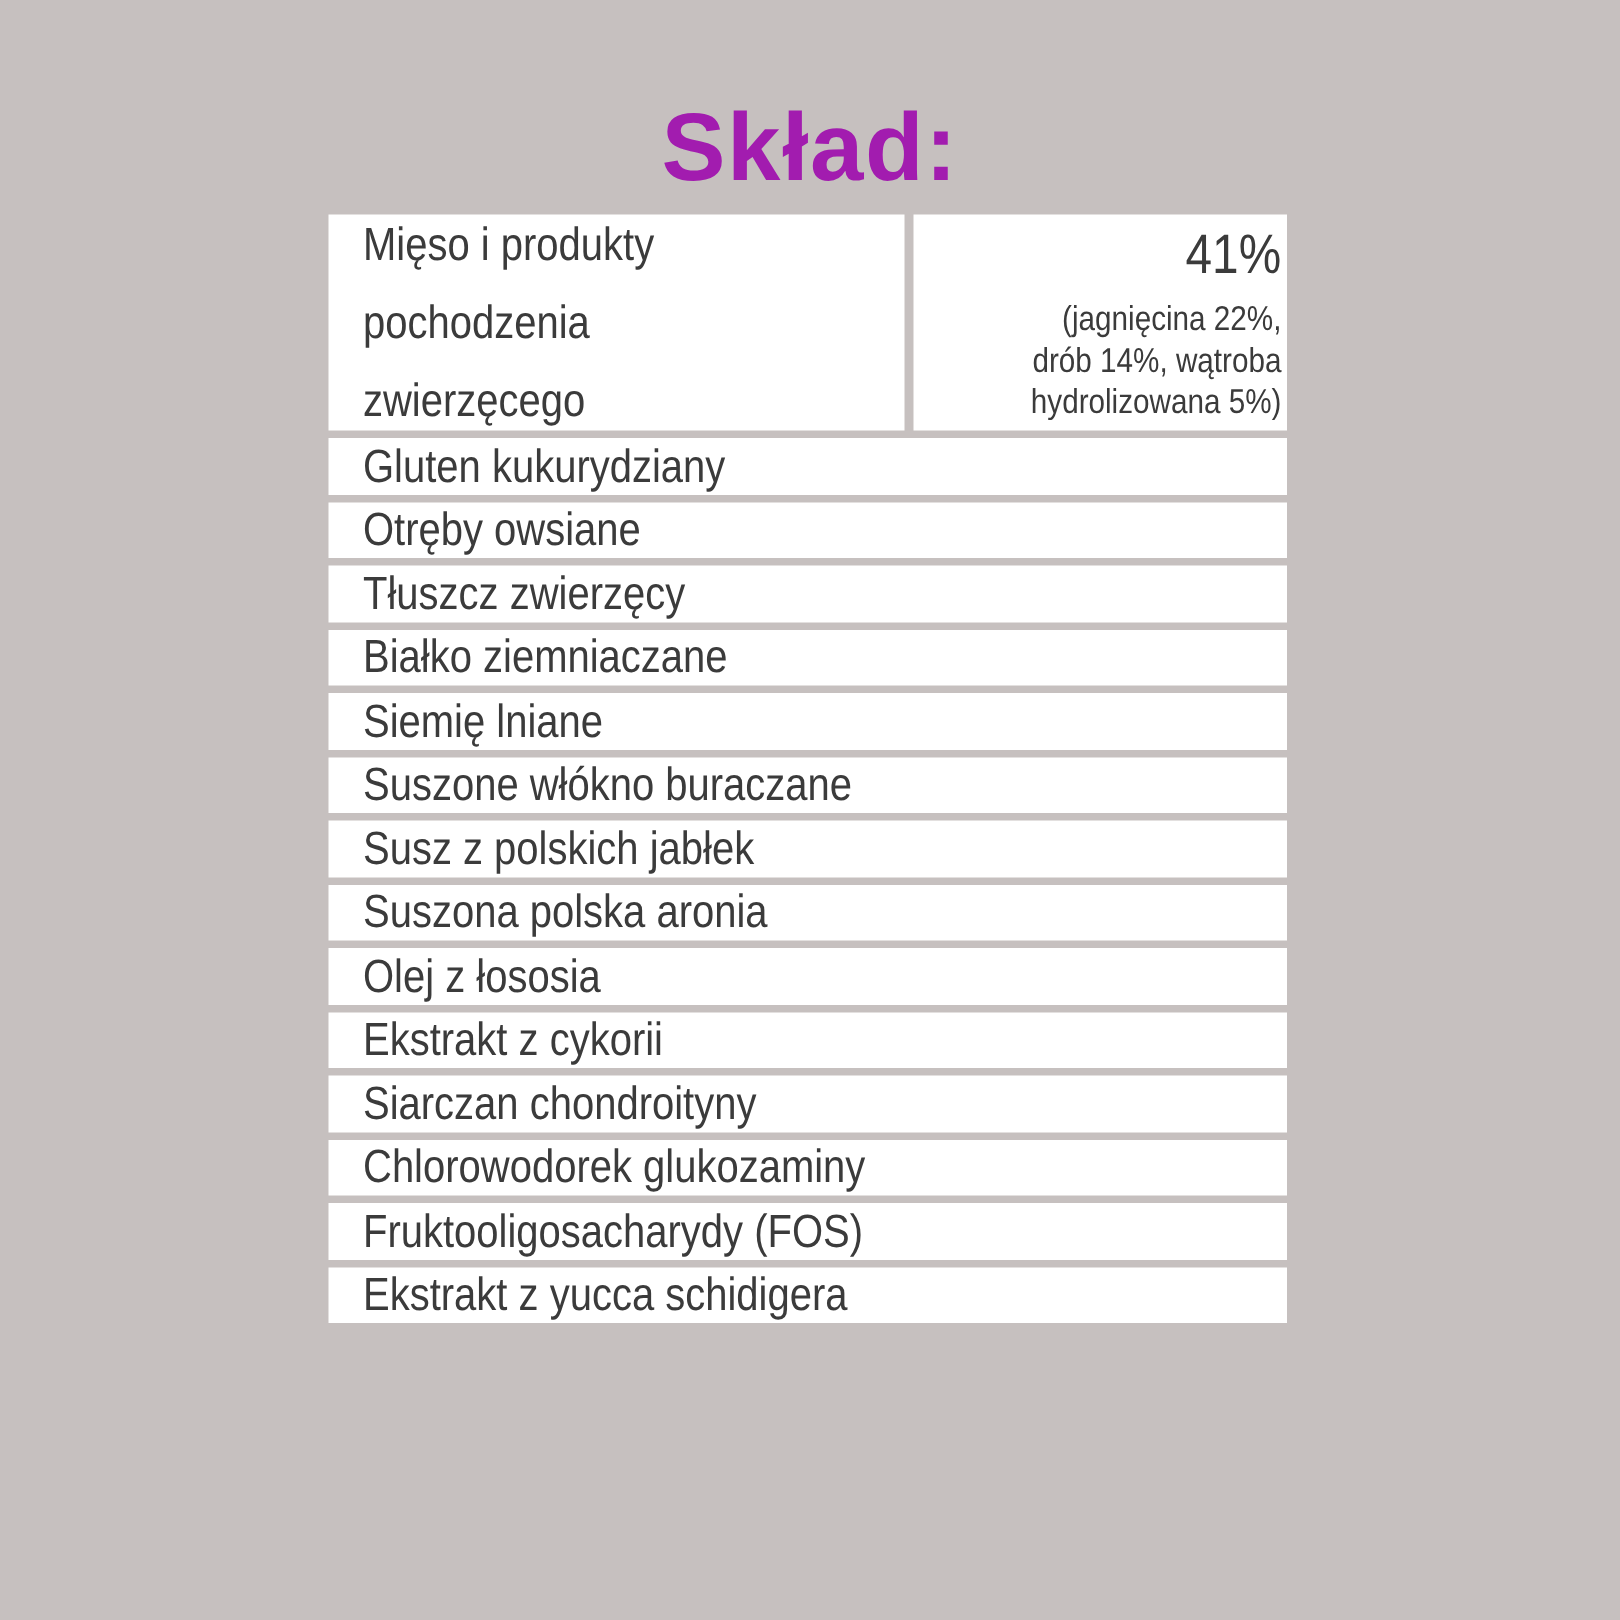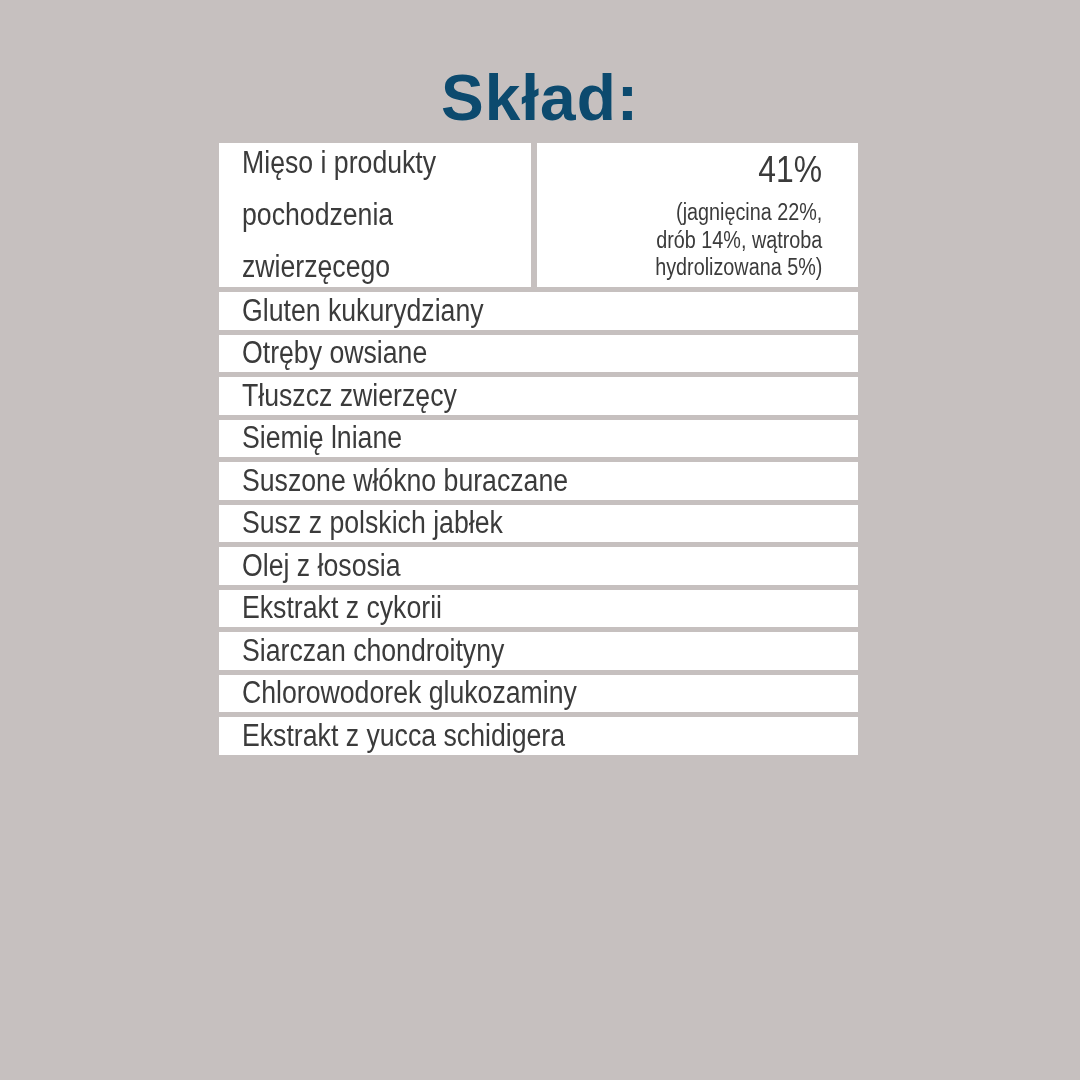--- a/index.html
+++ b/index.html
@@ -19,21 +19,21 @@
     position: absolute;
     top: 66px;
     left: 0;
     width: 100%;
     margin: 0;
     text-align: center;
     font-size: 64px;
     line-height: 1;
     font-weight: bold;
     letter-spacing: 1px;
-    color: #0c4a6e;
+    color: #a21caf;
   }
   .table {
     position: absolute;
     left: 219px;
     top: 143px;
     width: 639px;
     display: flex;
     flex-direction: column;
     gap: 5px;
   }
@@ -47,32 +47,32 @@
     height: 144px;
   }
   .cell {
     background: #ffffff;
     display: flex;
     align-items: center;
     box-sizing: border-box;
     overflow: hidden;
   }
   .name-cell {
-    width: 312px;
+    width: 384px;
     flex: none;
     padding-left: 23px;
   }
   .full-cell {
     flex: 1;
     padding-left: 23px;
   }
   .percent-cell {
     flex: 1;
     justify-content: flex-end;
-    padding-right: 36px;
+    padding-right: 4px;
   }
   .percent-cell.stacked {
     flex-direction: column;
     align-items: flex-end;
     justify-content: center;
     padding-top: 8px;
     padding-bottom: 6px;
   }
   
   .cond {
@@ -138,51 +138,66 @@
         <span class="cond label">Otręby owsiane</span>
       </div>
     </div>
     <div class="row">
       <div class="cell full-cell">
         <span class="cond label">Tłuszcz zwierzęcy</span>
       </div>
     </div>
     <div class="row">
       <div class="cell full-cell">
+        <span class="cond label">Białko ziemniaczane</span>
+      </div>
+    </div>
+    <div class="row">
+      <div class="cell full-cell">
         <span class="cond label">Siemię lniane</span>
       </div>
     </div>
     <div class="row">
       <div class="cell full-cell">
         <span class="cond label">Suszone włókno buraczane</span>
       </div>
     </div>
     <div class="row">
       <div class="cell full-cell">
         <span class="cond label">Susz z polskich jabłek</span>
       </div>
     </div>
     <div class="row">
       <div class="cell full-cell">
+        <span class="cond label">Suszona polska aronia</span>
+      </div>
+    </div>
+    <div class="row">
+      <div class="cell full-cell">
         <span class="cond label">Olej z łososia</span>
       </div>
     </div>
     <div class="row">
       <div class="cell full-cell">
         <span class="cond label">Ekstrakt z cykorii</span>
       </div>
     </div>
     <div class="row">
       <div class="cell full-cell">
         <span class="cond label">Siarczan chondroityny</span>
       </div>
     </div>
     <div class="row">
       <div class="cell full-cell">
         <span class="cond label">Chlorowodorek glukozaminy</span>
+      </div>
+    </div>
+    <div class="row">
+      <div class="cell full-cell">
+        <span class="cond label">Fruktooligosacharydy (FOS)</span>
       </div>
     </div>
     <div class="row">
       <div class="cell full-cell">
         <span class="cond label">Ekstrakt z yucca schidigera</span>
       </div>
     </div>
 
   </div>
 </div>

